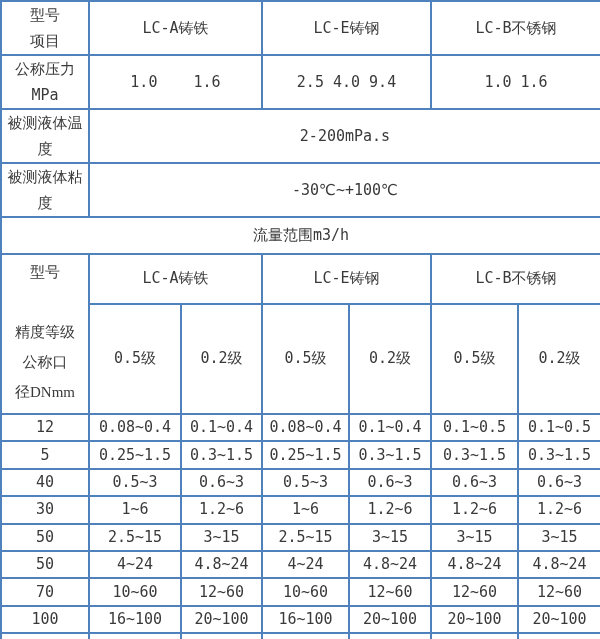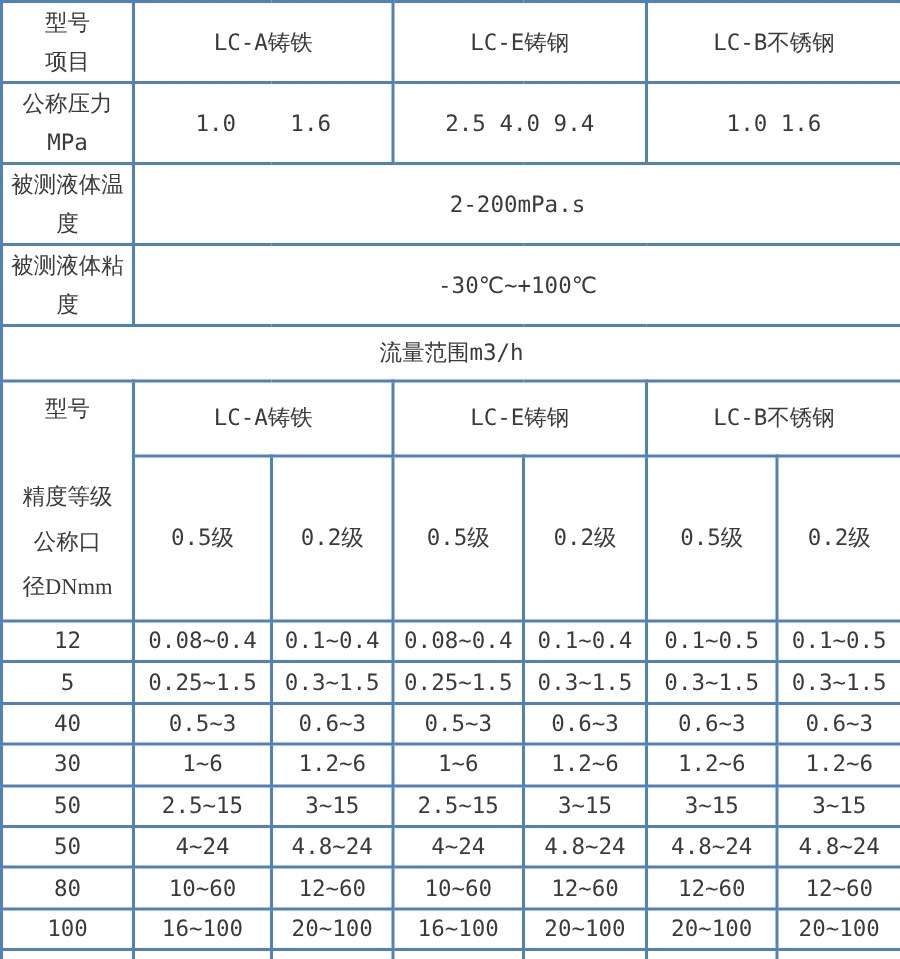--- a/index.html
+++ b/index.html
@@ -136,21 +136,21 @@
   <tr class="dr">
         <td>50</td>
         <td>4~24</td>
         <td>4.8~24</td>
         <td>4~24</td>
         <td>4.8~24</td>
         <td>4.8~24</td>
         <td>4.8~24</td>
       </tr>
   <tr class="dr">
-        <td>80</td>
+        <td>70</td>
         <td>10~60</td>
         <td>12~60</td>
         <td>10~60</td>
         <td>12~60</td>
         <td>12~60</td>
         <td>12~60</td>
       </tr>
   <tr class="dr">
         <td>100</td>
         <td>16~100</td>

